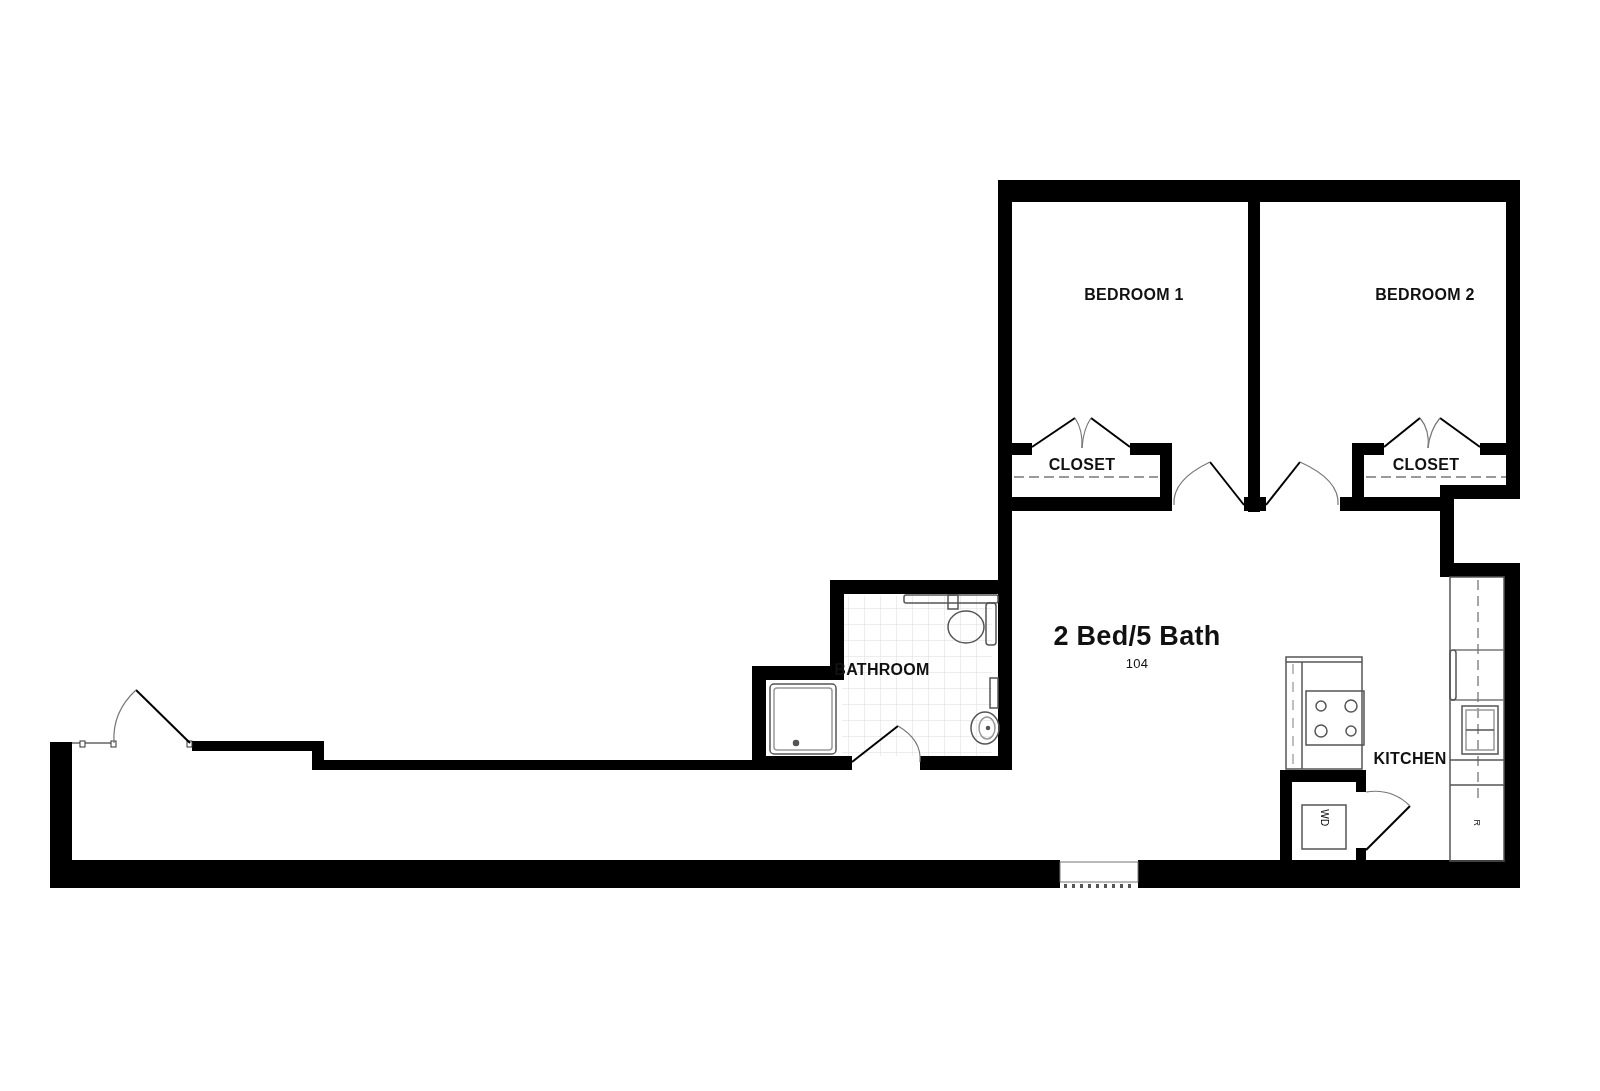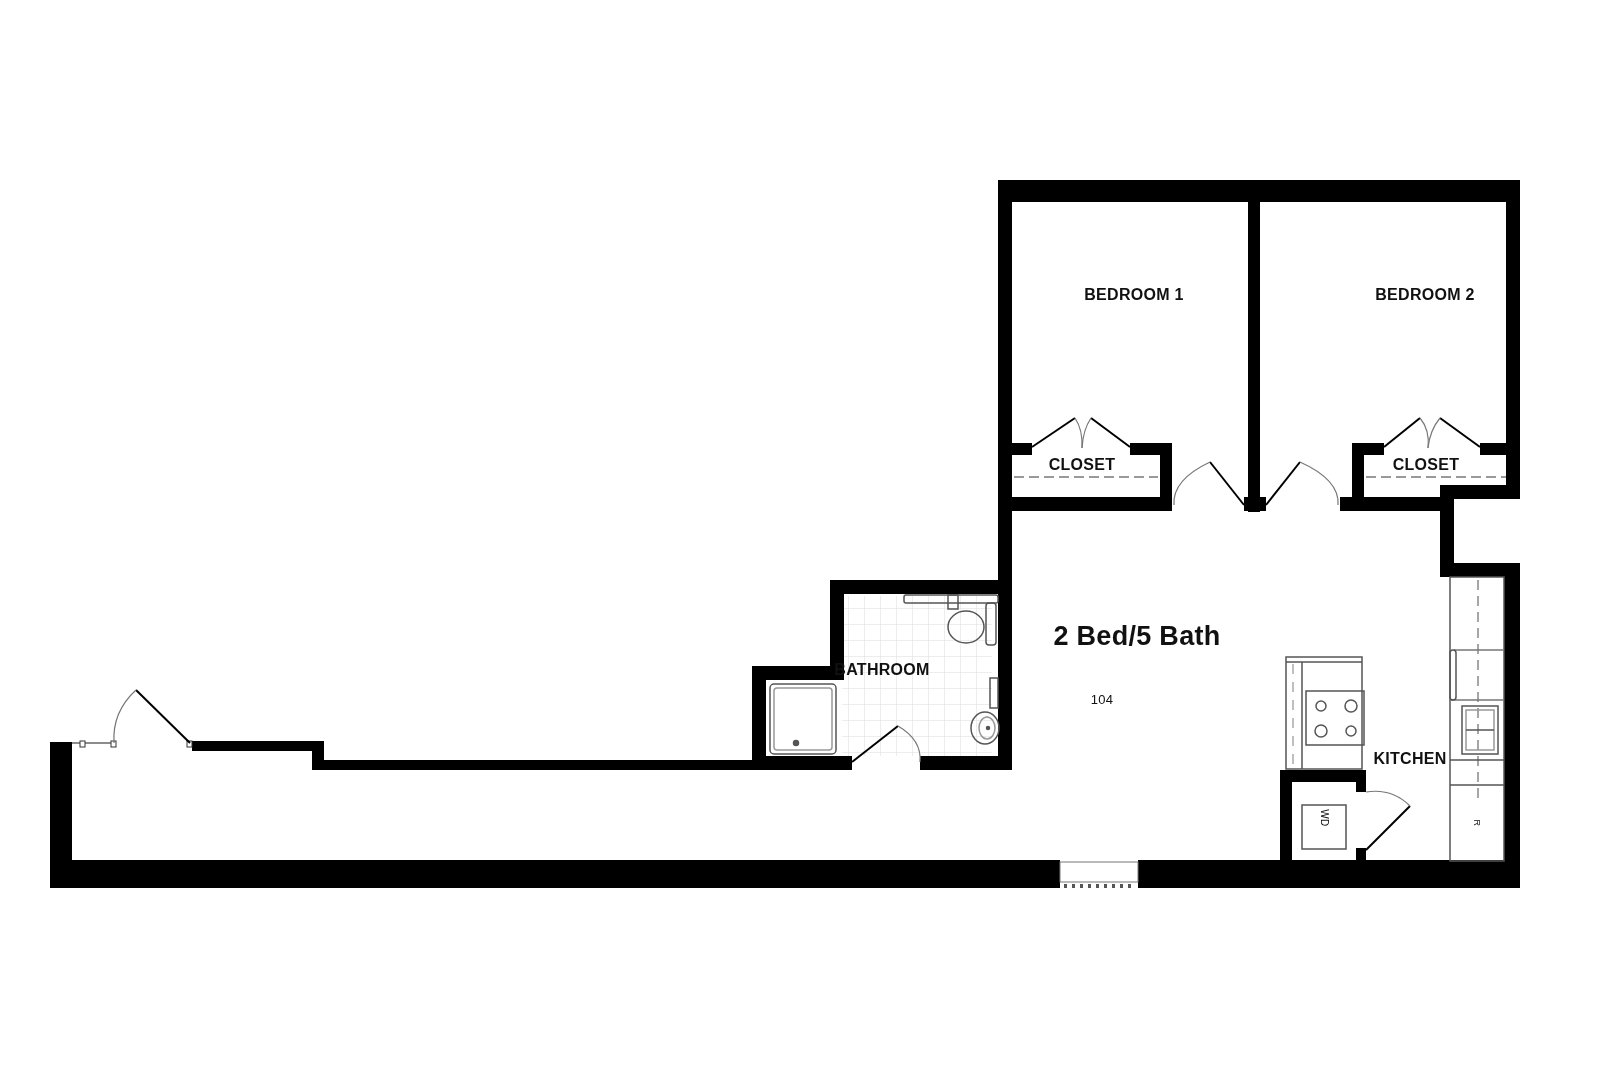--- a/index.html
+++ b/index.html
@@ -162,16 +162,16 @@
 </svg>
 
 <div class="lbl small" style="left:1134px; top:295px;">BEDROOM 1</div>
 <div class="lbl small" style="left:1425px; top:295px;">BEDROOM 2</div>
 <div class="lbl small" style="left:1082px; top:465px;">CLOSET</div>
 <div class="lbl small" style="left:1426px; top:465px;">CLOSET</div>
 <div class="lbl small" style="left:882px; top:670px;">BATHROOM</div>
 <div class="lbl small" style="left:1410px; top:759px;">KITCHEN</div>
 
 <div class="lbl title" style="left:1137px; top:636px;">2 Bed/5 Bath</div>
-<div class="lbl unit" style="left:1102px; top:663px;margin-top:36px;">104</div>
+<div class="lbl unit" style="left:1137px; top:663px;">104</div>
 
 <div class="lbl" style="left:1324px; top:818px; font-size:10px; font-weight:normal; transform:translate(-50%,-50%) rotate(90deg);">WD</div>
 <div class="lbl" style="left:1477px; top:823px; font-size:9px; font-weight:normal; transform:translate(-50%,-50%) rotate(90deg);">R</div>
 
 </body></html>

